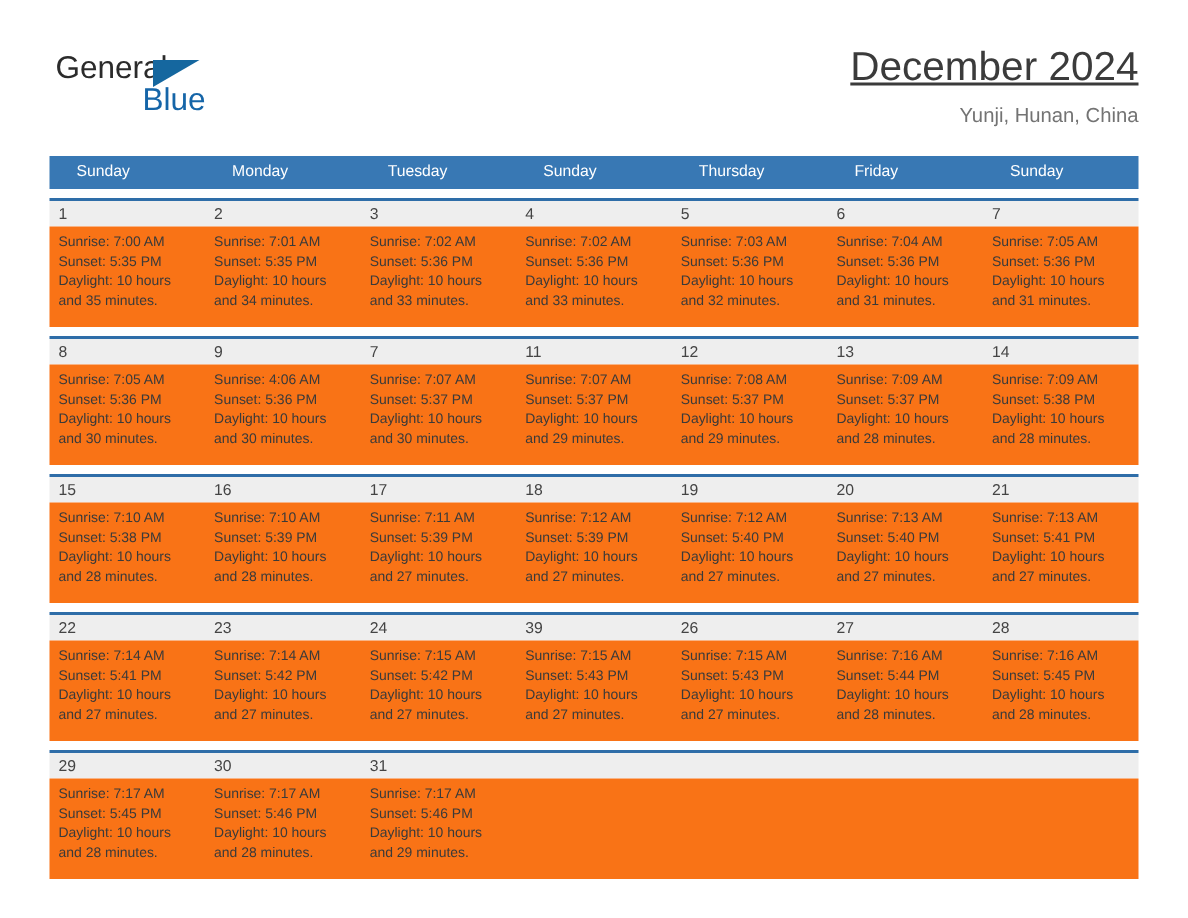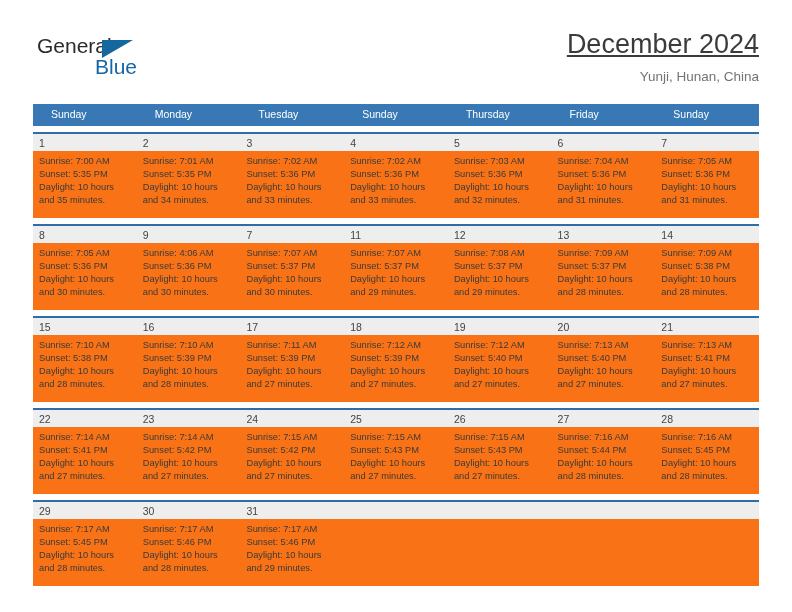--- a/index.html
+++ b/index.html
@@ -343,21 +343,21 @@
           <span class="ln">and 27 minutes.</span>
         </div>
       </div>
     </div>
 
     <div class="week">
       <div class="week-nums">
         <div class="ncell">22</div>
         <div class="ncell">23</div>
         <div class="ncell">24</div>
-        <div class="ncell">25</div>
+        <div class="ncell">39</div>
         <div class="ncell">26</div>
         <div class="ncell">27</div>
         <div class="ncell">28</div>
       </div>
       <div class="week-body">
         <div class="bcell">
           <span class="ln">Sunrise: 7:14 AM</span>
           <span class="ln">Sunset: 5:41 PM</span>
           <span class="ln">Daylight: 10 hours</span>
           <span class="ln">and 27 minutes.</span>

